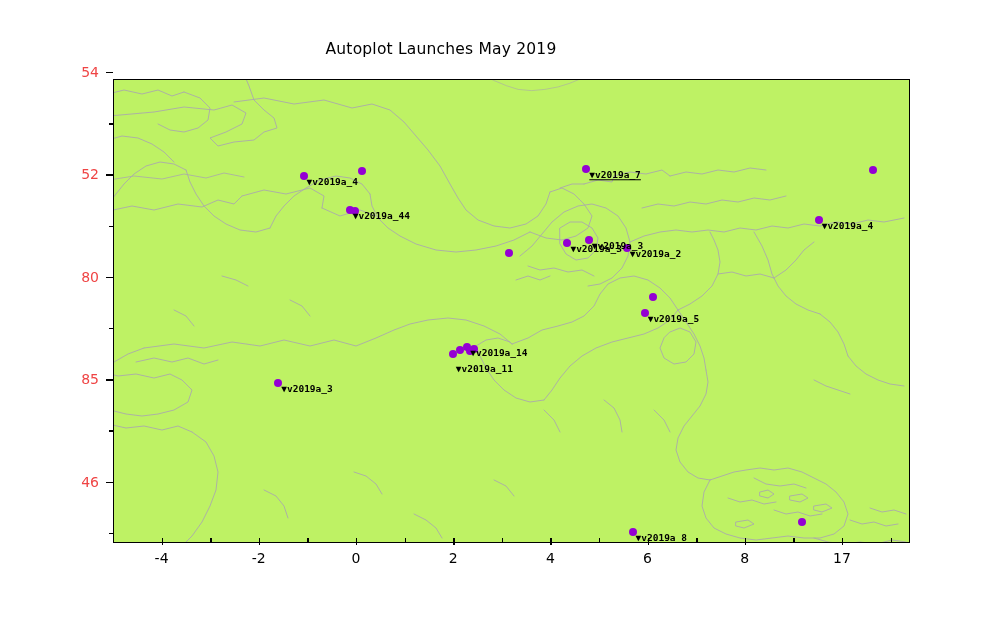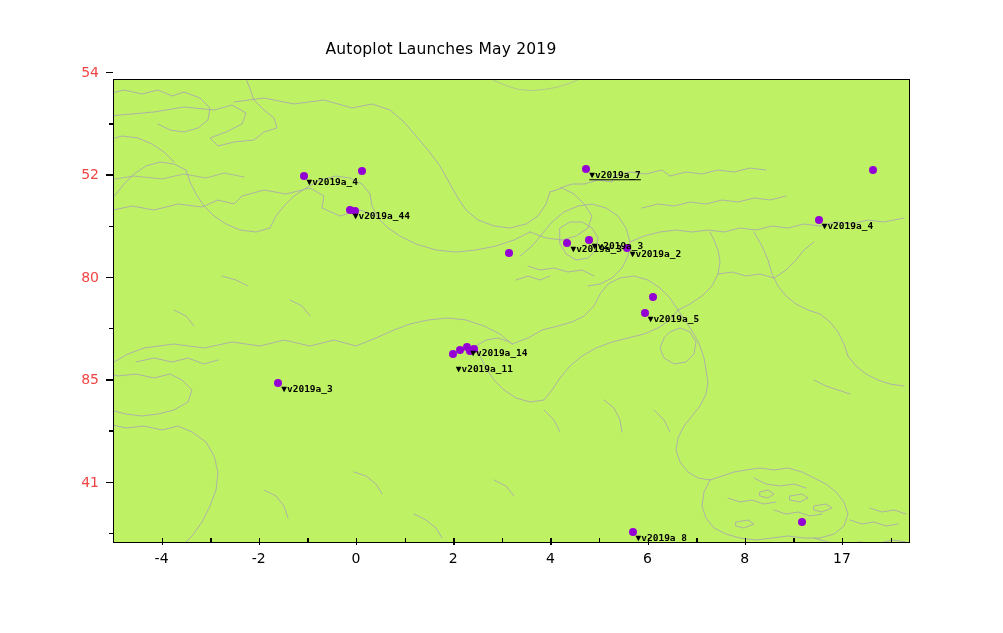--- a/index.html
+++ b/index.html
@@ -299,21 +299,21 @@
       <div class="tick-x" style="left: 113px; top: 538px; height: 4px;"></div>
       <div class="tick-x" style="left: 210.195px; top: 538px; height: 4px;"></div>
       <div class="tick-x" style="left: 307.39px; top: 538px; height: 4px;"></div>
       <div class="tick-x" style="left: 404.585px; top: 538px; height: 4px;"></div>
       <div class="tick-x" style="left: 501.78px; top: 538px; height: 4px;"></div>
       <div class="tick-x" style="left: 598.976px; top: 538px; height: 4px;"></div>
       <div class="tick-x" style="left: 696.171px; top: 538px; height: 4px;"></div>
       <div class="tick-x" style="left: 793.366px; top: 538px; height: 4px;"></div>
       <div class="tick-x" style="left: 890.561px; top: 538px; height: 4px;"></div>
       <div class="tick-y" style="left: 106px; top: 481.67px; width: 7px;"></div>
-      <div class="ticklabel-y" style="left: 55px; top: 481.67px; width: 44px;">41</div>
+      <div class="ticklabel-y" style="left: 55px; top: 481.67px; width: 44px;">46</div>
       <div class="tick-y" style="left: 106px; top: 379.253px; width: 7px;"></div>
       <div class="ticklabel-y" style="left: 55px; top: 379.253px; width: 44px;">85</div>
       <div class="tick-y" style="left: 106px; top: 276.835px; width: 7px;"></div>
       <div class="ticklabel-y" style="left: 55px; top: 276.835px; width: 44px;">80</div>
       <div class="tick-y" style="left: 106px; top: 174.418px; width: 7px;"></div>
       <div class="ticklabel-y" style="left: 55px; top: 174.418px; width: 44px;">52</div>
       <div class="tick-y" style="left: 106px; top: 72px; width: 7px;"></div>
       <div class="ticklabel-y" style="left: 55px; top: 72px; width: 44px;">54</div>
       <div class="tick-y" style="left: 109px; top: 532.879px; width: 4px;"></div>
       <div class="tick-y" style="left: 109px; top: 430.462px; width: 4px;"></div>

